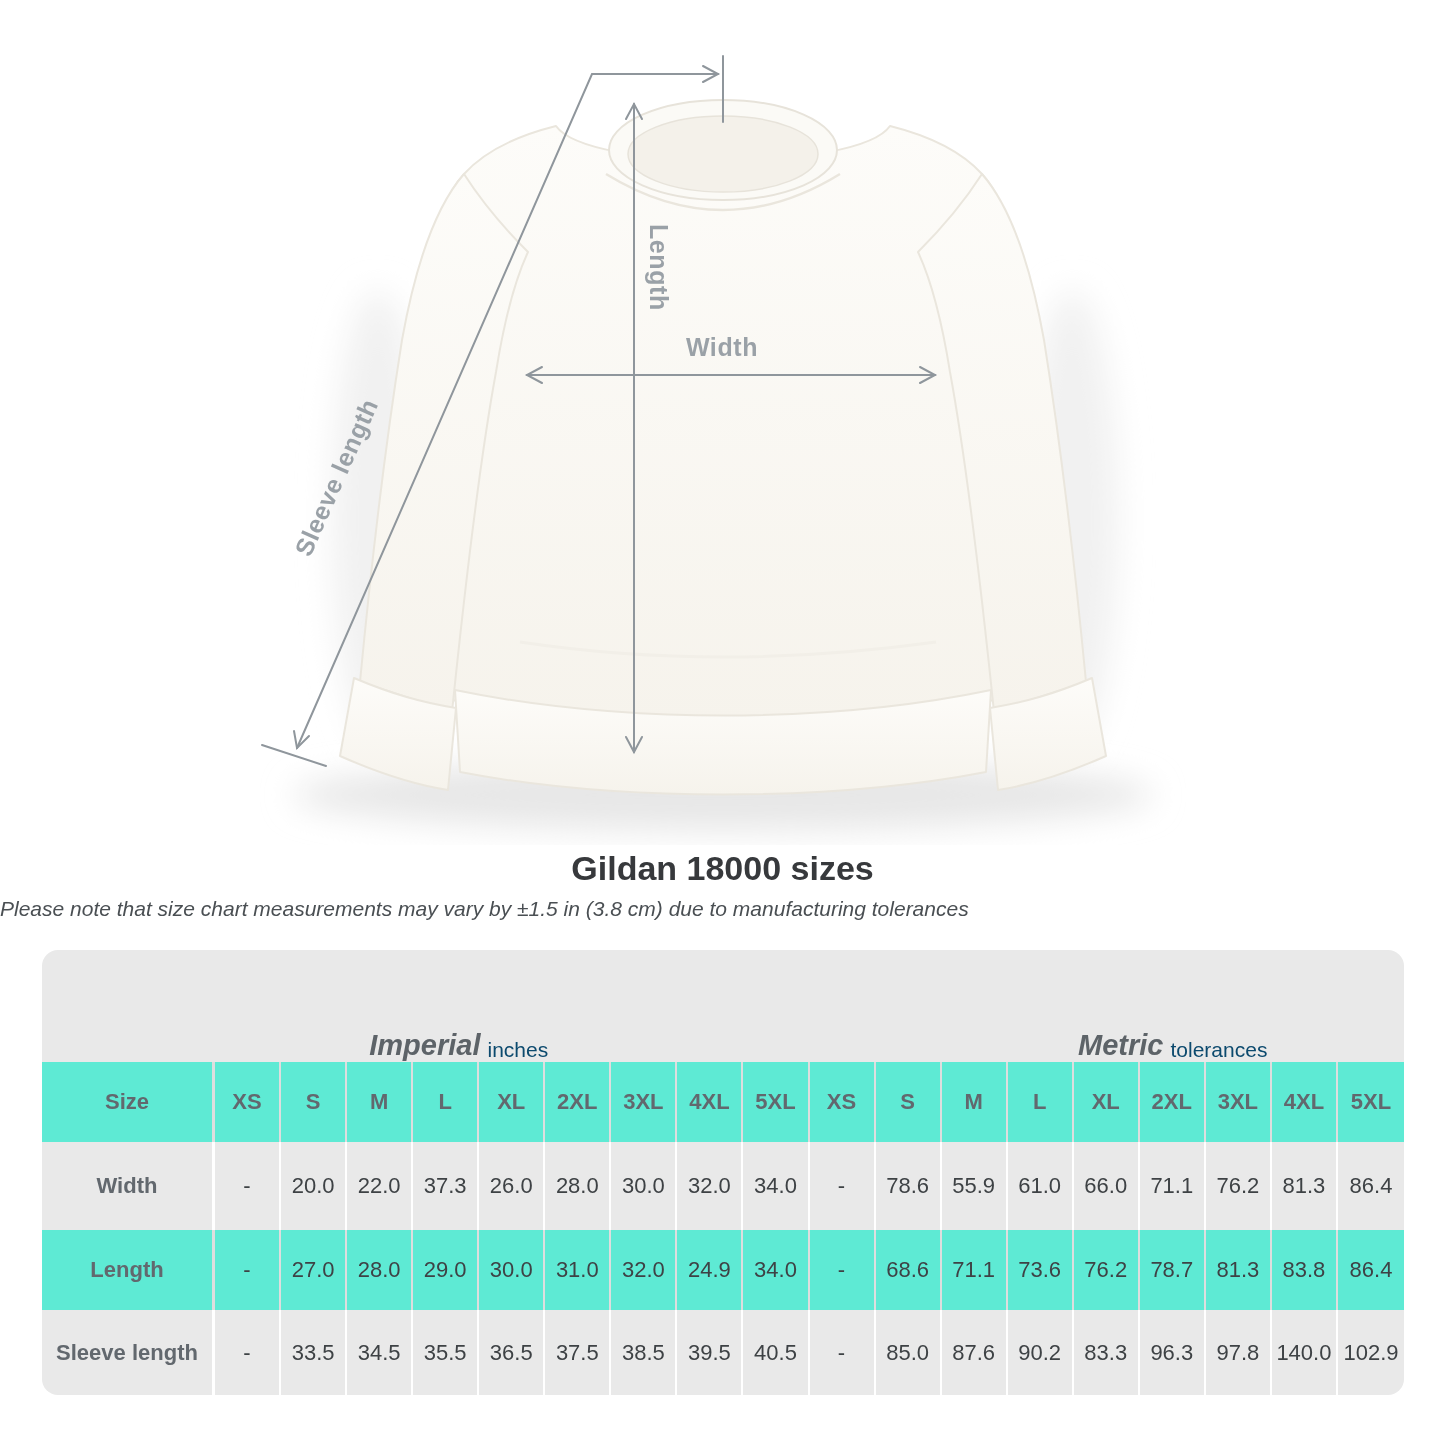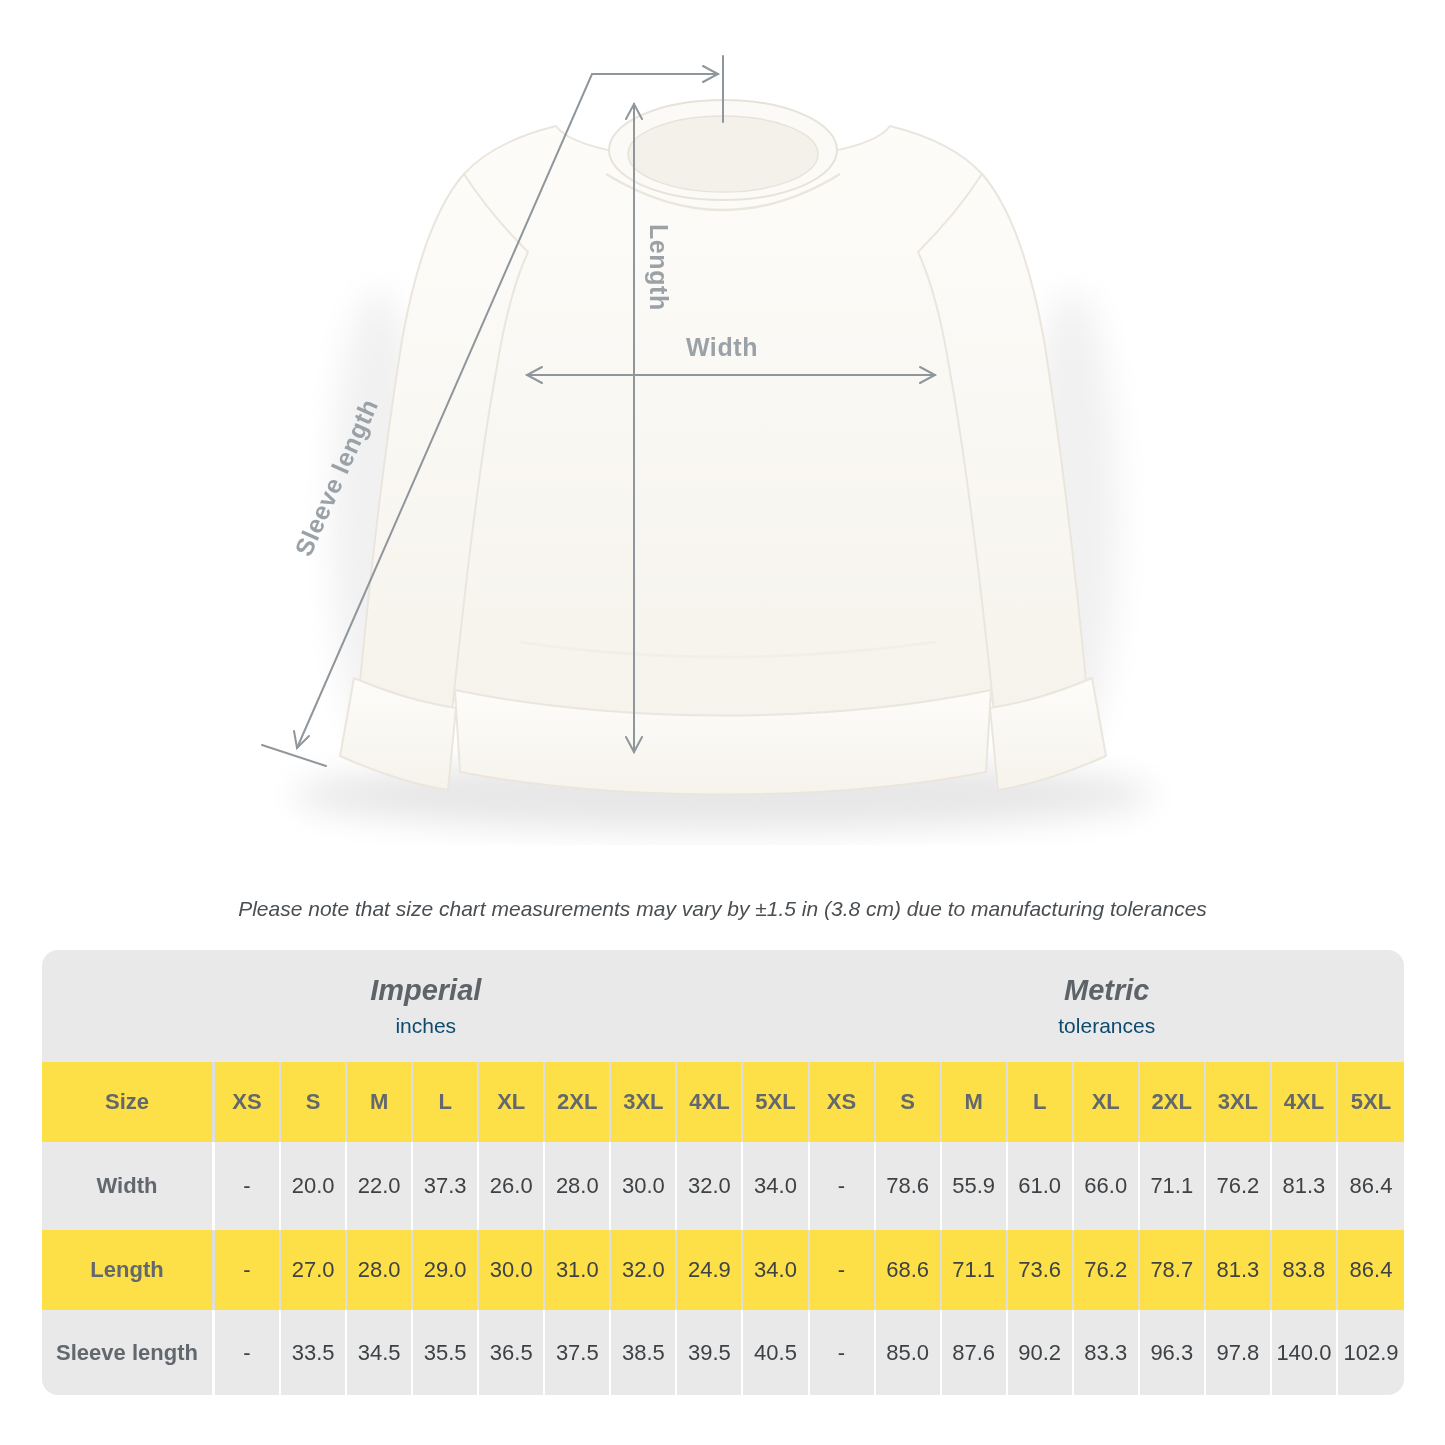--- a/index.html
+++ b/index.html
@@ -12,44 +12,44 @@
   }
   .figure{position:absolute;left:0;top:0;width:1445px;height:845px;}
   .figure svg{display:block;width:100%;height:100%;}
   .ann-label{font:700 25px "Liberation Sans","DejaVu Sans",sans-serif;fill:#9aa1a7;letter-spacing:.6px;}
   .page-title{
     position:absolute;left:0;top:849px;width:100%;
     text-align:center;font-size:34px;font-weight:700;color:#37393c;margin:0;
   }
   .tolerance-note{
     position:absolute;left:0;top:897px;width:100%;
-    text-align:center;font-size:21px;font-style:italic;color:#4a4f53;margin:0;
+    text-align:left;font-size:21px;font-style:italic;color:#4a4f53;margin:0;
   }
   
   .size-table{
     position:absolute;left:42px;top:950px;width:1362px;
     border-radius:16px;overflow:hidden;
   }
   .band{display:flex;background:#e9e9e9;height:112px;}
-  .band-half{display:flex;flex-direction:column;align-items:center;justify-content:center;gap:7px;}
+  .band-half{display:flex;flex-direction:row;align-items:flex-end;justify-content:center;gap:7px;padding-left:33px;}
   .band-left{flex:0 0 56.35%;}
   .band-right{flex:0 0 43.65%;}
   .band-title{font-size:29px;font-weight:700;font-style:italic;color:#5d6368;}
   .band-unit{font-size:21px;color:#0c4a6e;}
   .trow{
     display:grid;
     grid-template-columns:173px repeat(18,1fr);
   }
   .trow .c{
     display:flex;align-items:center;justify-content:center;
     border-right:2px solid var(--sep);
   }
   .trow .c:first-child{border-right-width:3px;}
   .trow .c:last-child{border-right:none;}
-  .row-white{background:#fde047;--sep:#dedede;}
+  .row-white{background:#5eead4;--sep:#dedede;}
   .row-gray{background:#e9e9e9;--sep:#ffffff;}
   .h-row{height:80px;}
   .r-width{height:88px;}
   .r-length{height:80px;}
   .r-sleeve{height:85px;}
   .head{font-size:22px;font-weight:700;color:#62686e;}
   .rowlab{font-size:22px;font-weight:700;color:#62686e;}
   .val{font-size:22px;color:#3e4245;}
 </style>
 </head>
@@ -120,20 +120,21 @@
           <line x1="262" y1="745" x2="326" y2="766"></line>
         </g>
 
         <text class="ann-label" stroke="none" transform="translate(650,224) rotate(90)">Length</text>
         <text class="ann-label" stroke="none" x="722" y="356" text-anchor="middle">Width</text>
         <text class="ann-label" stroke="none" transform="translate(310,558) rotate(-66)">Sleeve length</text>
       </g>
     </svg>
   </div>
 
+  <h1 class="page-title">Gildan 18000 sizes</h1>
   <p class="tolerance-note">Please note that size chart measurements may vary by ±1.5 in (3.8 cm) due to manufacturing tolerances</p>
 
   <div class="size-table">
 
     <div class="band">
       <div class="band-half band-left">
         <div class="band-title">Imperial</div>
         <div class="band-unit">inches</div>
       </div>
       <div class="band-half band-right">

